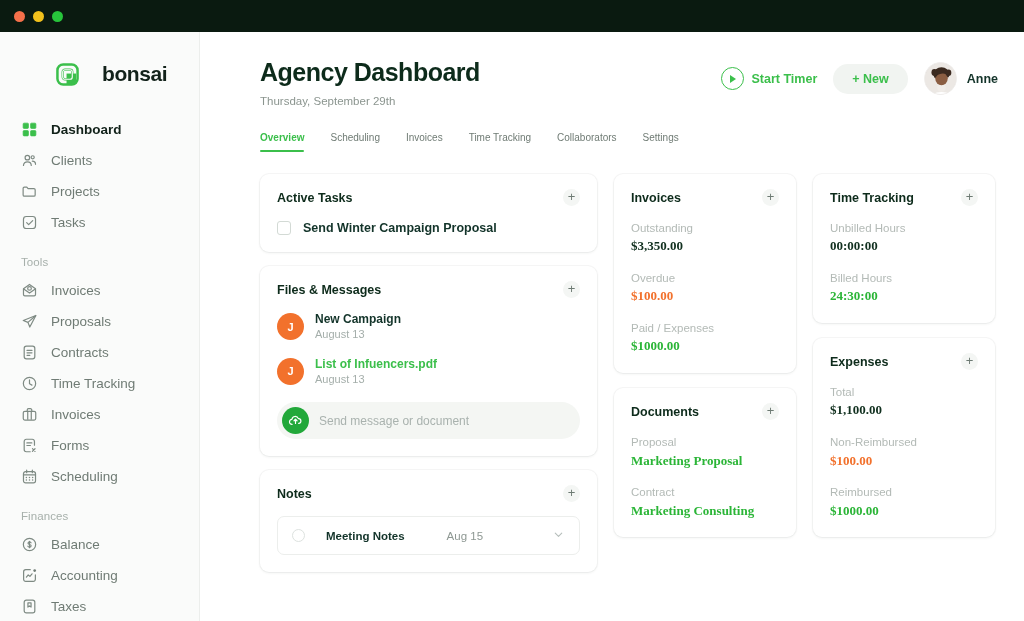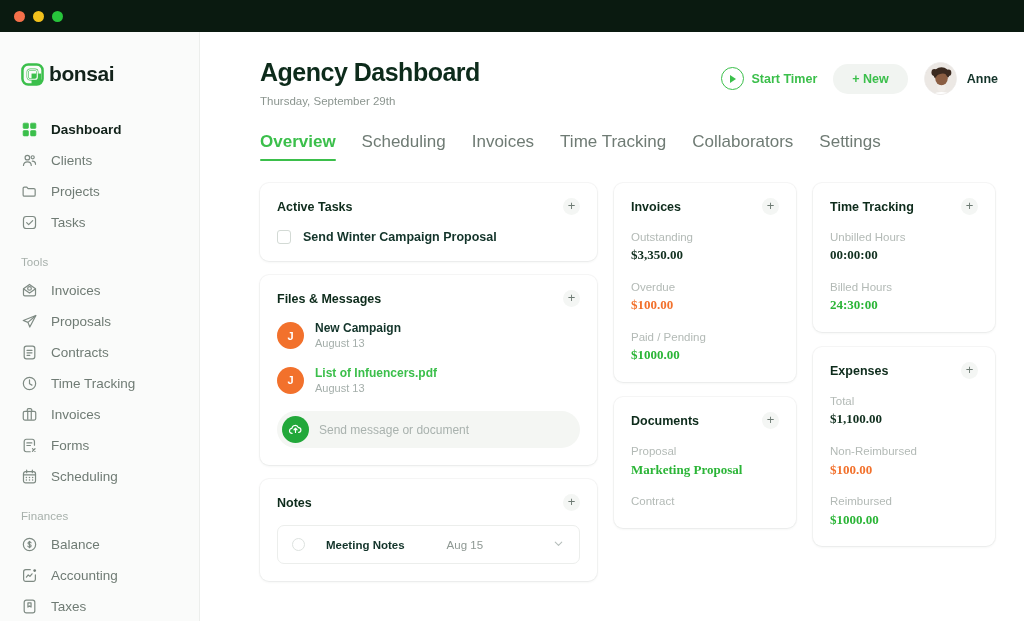--- a/index.html
+++ b/index.html
@@ -25,21 +25,21 @@
   .dot.green{ background:#27c43b; }
 
   .body-area { display:flex; height:589px; background:#ffffff; }
 
   
   .sidebar {
     width:200px; height:589px; background:#fafbfa;
     border-right:1px solid #eceeec; padding-top:22px;
     flex-shrink:0; overflow:hidden;
   }
-  .brand { display:flex; align-items:center; gap:5px; padding:0 0 0 21px; height:40px; }
+  .brand { display:flex; align-items:center; gap:23px; padding:0 0 0 21px; height:40px;margin-left:35px; }
   .brand-mark { width:23px; height:23px; flex-shrink:0; }
   .brand-text { font-size:21px; font-weight:700; color:#12221a; letter-spacing:-.4px; }
 
   .nav { margin-top:20px; }
   .nav-item {
     display:flex; align-items:center; gap:13px; height:31px;
     padding-left:21px; font-size:13.5px; color:#6f7b74; cursor:pointer;
   }
   .nav-item .lbl { line-height:1; }
   .nav-item.active .lbl { color:#12221a; font-weight:700; }
@@ -78,21 +78,21 @@
   .avatar-img {
     width:33px; height:33px; border-radius:50%;
     background:#e7e3e0; overflow:hidden; position:relative;
     border:1px solid #f0eeec;
   }
   .user-name { font-size:12.5px; font-weight:700; color:#14342a; }
 
   
   .tabs { display:flex; gap:26px; margin-top:25px; }
   .tab {
-    font-size:17px; color:#6f7b74; padding-bottom:9px;
+    font-size:10px; color:#6f7b74; padding-bottom:9px;
     cursor:pointer; position:relative; white-space:nowrap;
   }
   .tab.active { color:#3bbf4b; font-weight:700; }
   .tab.active:after {
     content:""; position:absolute; left:0; right:0; bottom:0;
     height:2.5px; background:#3bbf4b; border-radius:2px;
   }
 
   
   .columns { display:flex; gap:17px; margin-top:22px; align-items:flex-start; }
@@ -442,36 +442,37 @@
             </div>
             <div class="stat">
               <div class="stat-label">Outstanding</div>
               <div class="stat-value v-dark">$3,350.00</div>
             </div>
             <div class="stat">
               <div class="stat-label">Overdue</div>
               <div class="stat-value v-orange">$100.00</div>
             </div>
             <div class="stat">
-              <div class="stat-label">Paid / Pending</div>
+              <div class="stat-label">Paid / Expenses</div>
               <div class="stat-value v-green">$1000.00</div>
             </div>
           </section>
 
           <section class="card">
             <div class="card-head">
               <span class="card-title">Documents</span>
               <span class="plus-btn">+</span>
             </div>
             <div class="stat">
               <div class="stat-label">Proposal</div>
               <div class="stat-value v-green">Marketing Proposal</div>
             </div>
             <div class="stat">
               <div class="stat-label">Contract</div>
+              <div class="stat-value v-green">Marketing Consulting</div>
             </div>
           </section>
 
         </div>
 
         <div class="col-right">
 
           <section class="card">
             <div class="card-head">
               <span class="card-title">Time Tracking</span>

